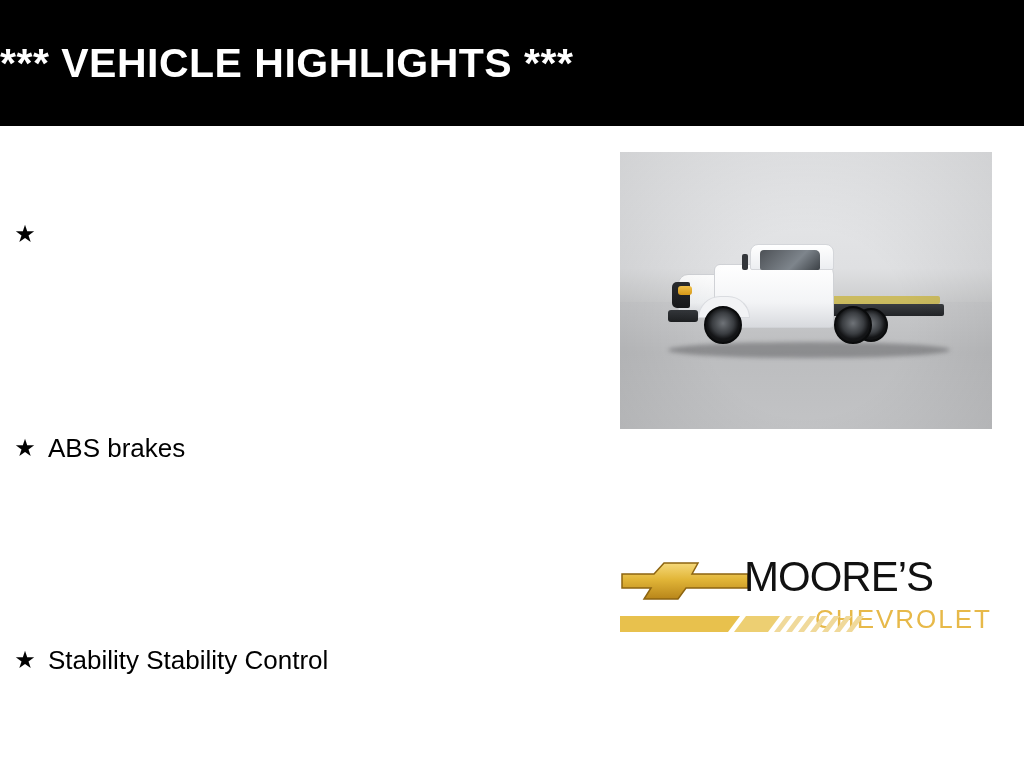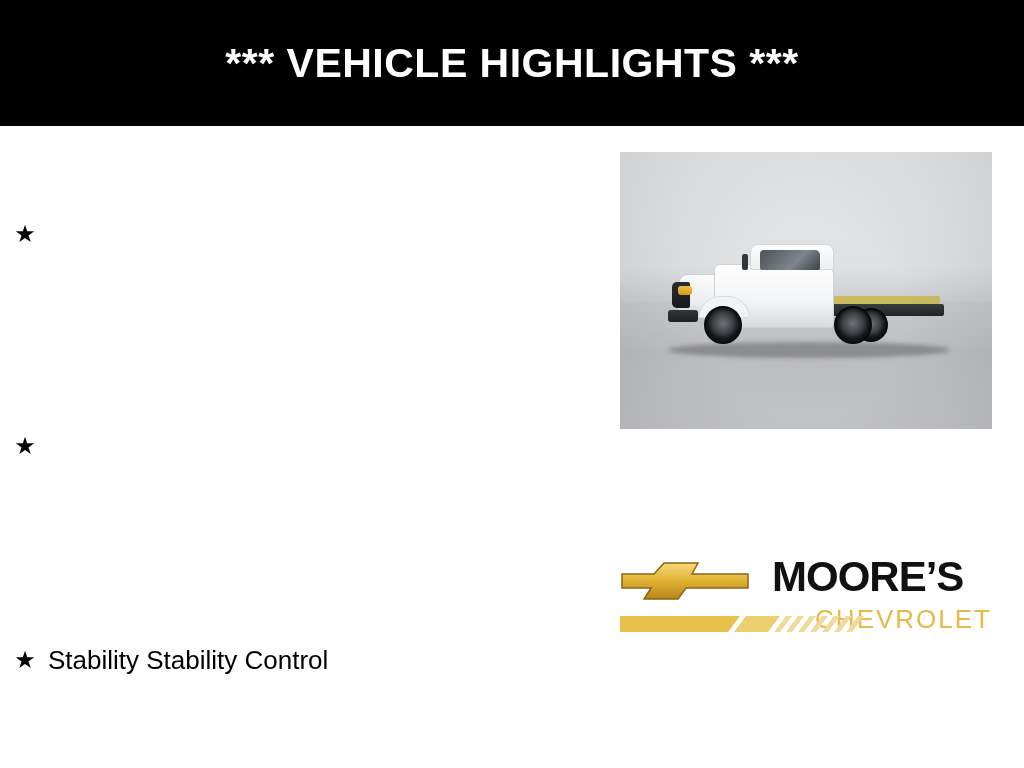--- a/index.html
+++ b/index.html
@@ -21,21 +21,20 @@
   
   .header-bar {
     position: absolute;
     left: 0;
     top: 0;
     width: 1024px;
     height: 126px;
     background: #000000;
     display: flex;
     align-items: center;
-    justify-content: center;
   }
   .header-title {
     color: #ffffff;
     font-size: 41px;
     font-weight: bold;
     letter-spacing: 0.5px;
     white-space: nowrap;
     font-family: "Liberation Sans", sans-serif;
   }
   
@@ -236,24 +235,24 @@
   }
   .bowtie {
     position: absolute;
     left: 0px;
     top: 10px;
     width: 130px;
     height: 44px;
   }
   .dealer-name {
     position: absolute;
-    left: 152px;
+    left: 124px;
     top: 8px;
     font-size: 42px;
-    font-weight: bold;
+    font-weight: normal;
     color: #111111;
     letter-spacing: -1px;
     line-height: 1;
     white-space: nowrap;
   }
   .dealer-sub {
     position: absolute;
     right: 0px;
     top: 58px;
     font-size: 26px;
@@ -280,20 +279,21 @@
   </div>
 
   <div class="features">
 
     <div class="feature-item f0">
       <span class="bullet-star">★</span>
     </div>
 
     <div class="feature-item f1">
       <span class="bullet-star">★</span>
+      <span class="feature-label">ABS brakes</span>
     </div>
 
     <div class="feature-item f2">
       <span class="bullet-star">★</span>
       <span class="feature-label">Stability Stability Control</span>
     </div>
 
   </div>
 
   <div class="vehicle-photo">

